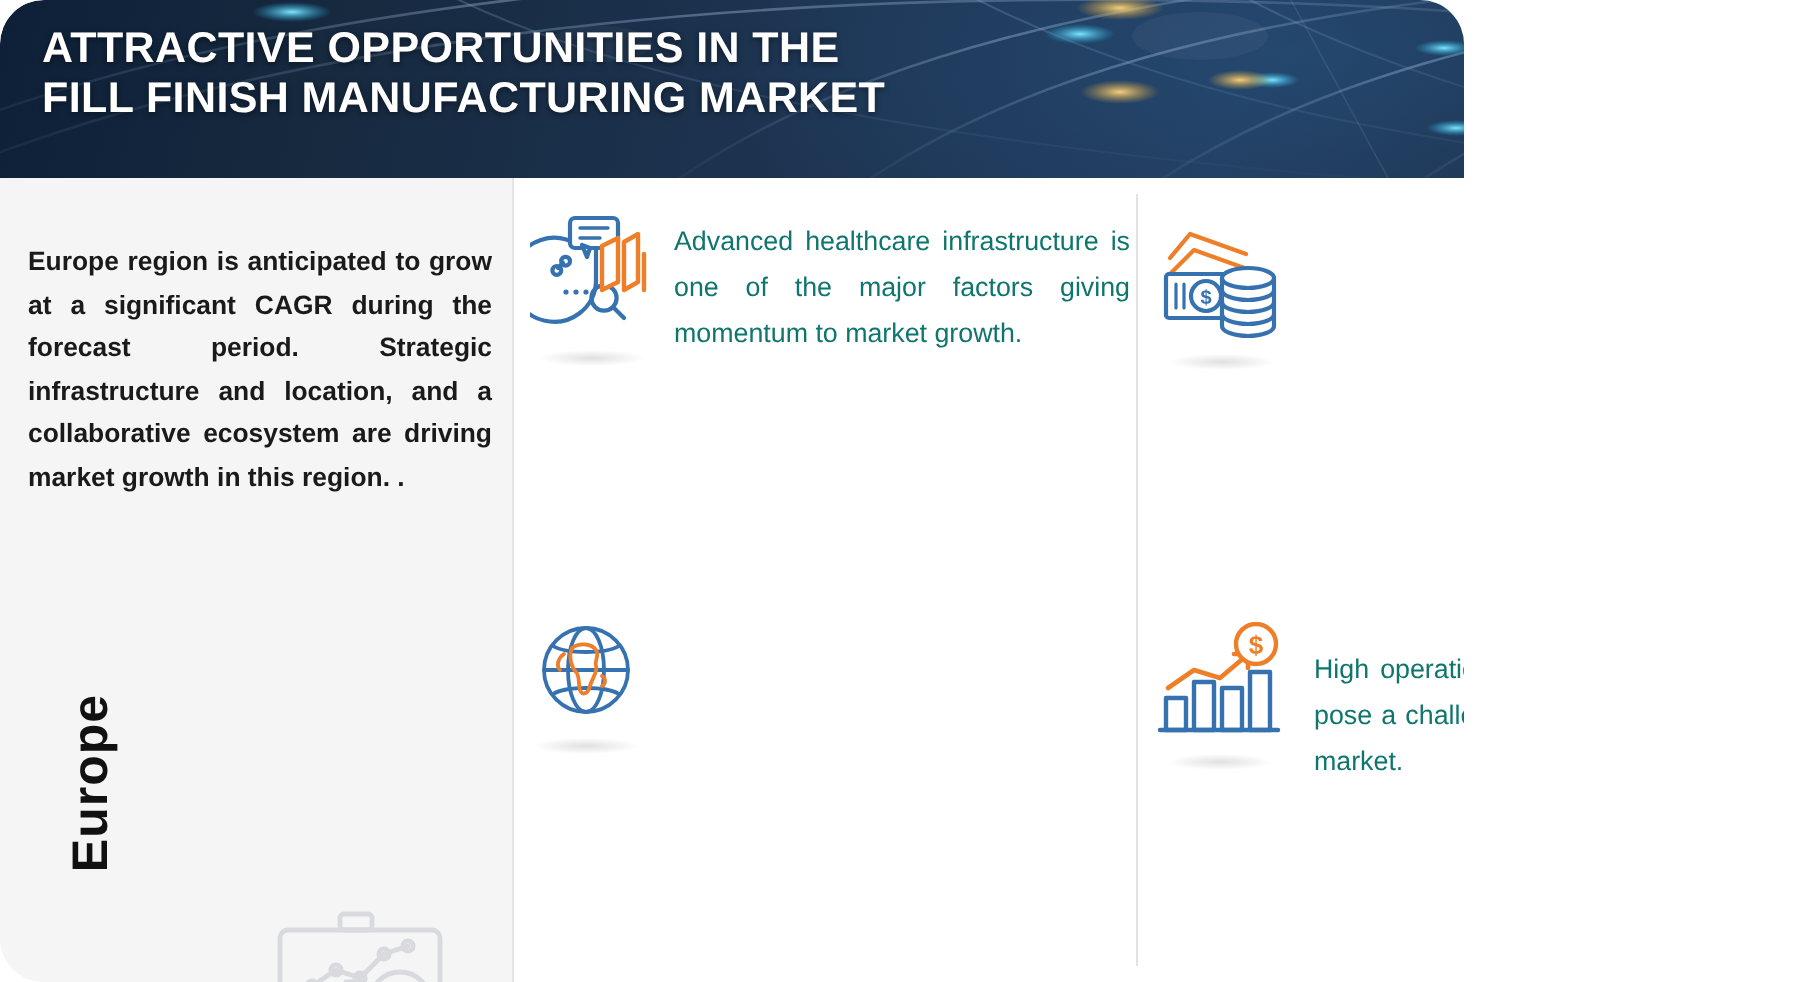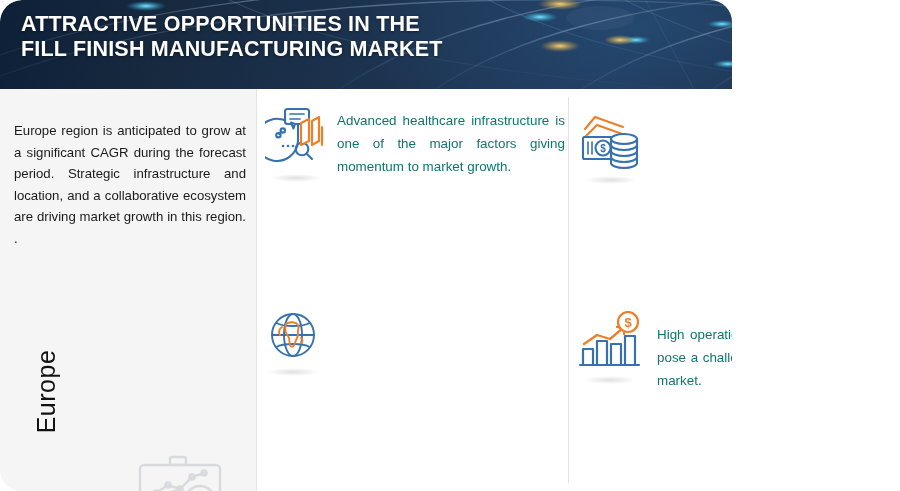--- a/index.html
+++ b/index.html
@@ -65,20 +65,21 @@
 
   
   #left-panel {
     position: absolute;
     left: 0; top: 0;
     width: 257px;
     height: 402px;
     background: #f5f5f5;
     border-right: 1px solid #e4e4e4;
     box-sizing: border-box;
+    font-weight: bold;
   }
   #left-paragraph {
     position: absolute;
     left: 14px;
     top: 31px;
     width: 232px;
     font-size: 13.2px;
     line-height: 21.5px;
     color: #1a1a1a;
     text-align: justify;

